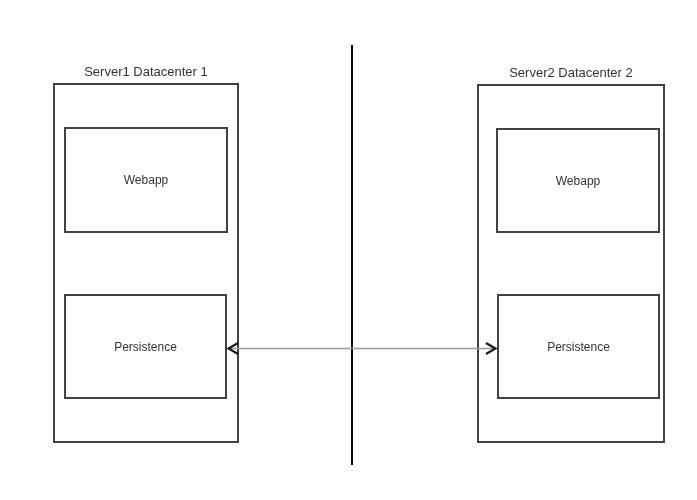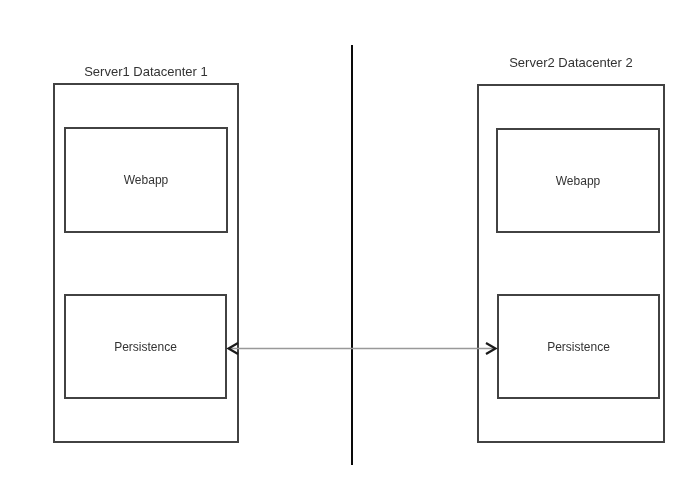--- a/index.html
+++ b/index.html
@@ -13,21 +13,21 @@
   html,body{margin:0;padding:0;background:var(--bg);}
   .canvas{
     position:relative;width:697px;height:500px;background:var(--bg);
     font-family:"Liberation Sans",sans-serif;overflow:hidden;
   }
   .dc-title{
     position:absolute;text-align:center;font-size:13px;color:var(--text);
     height:16px;line-height:16px;z-index:1;
   }
   .title-1{left:53px;top:64px;width:186px;}
-  .title-2{left:477px;top:55px;width:188px;}
+  .title-2{left:477px;top:65px;width:188px;}
   .outer-box{
     position:absolute;border:2px solid var(--box-border);
     box-sizing:border-box;background:var(--bg);z-index:1;
   }
   .outer-1{left:53px;top:83px;width:186px;height:360px;}
   .outer-2{left:477px;top:84px;width:188px;height:359px;}
   .inner-box{
     position:absolute;border:2px solid var(--box-border);
     box-sizing:border-box;background:var(--bg);
     display:flex;align-items:center;justify-content:center;

